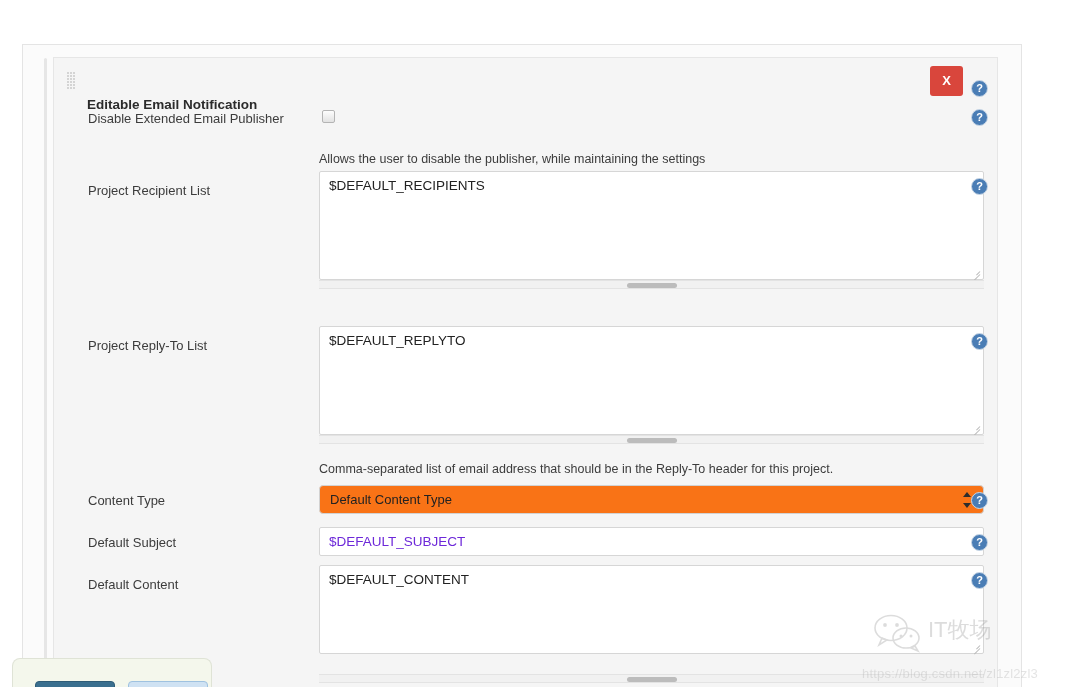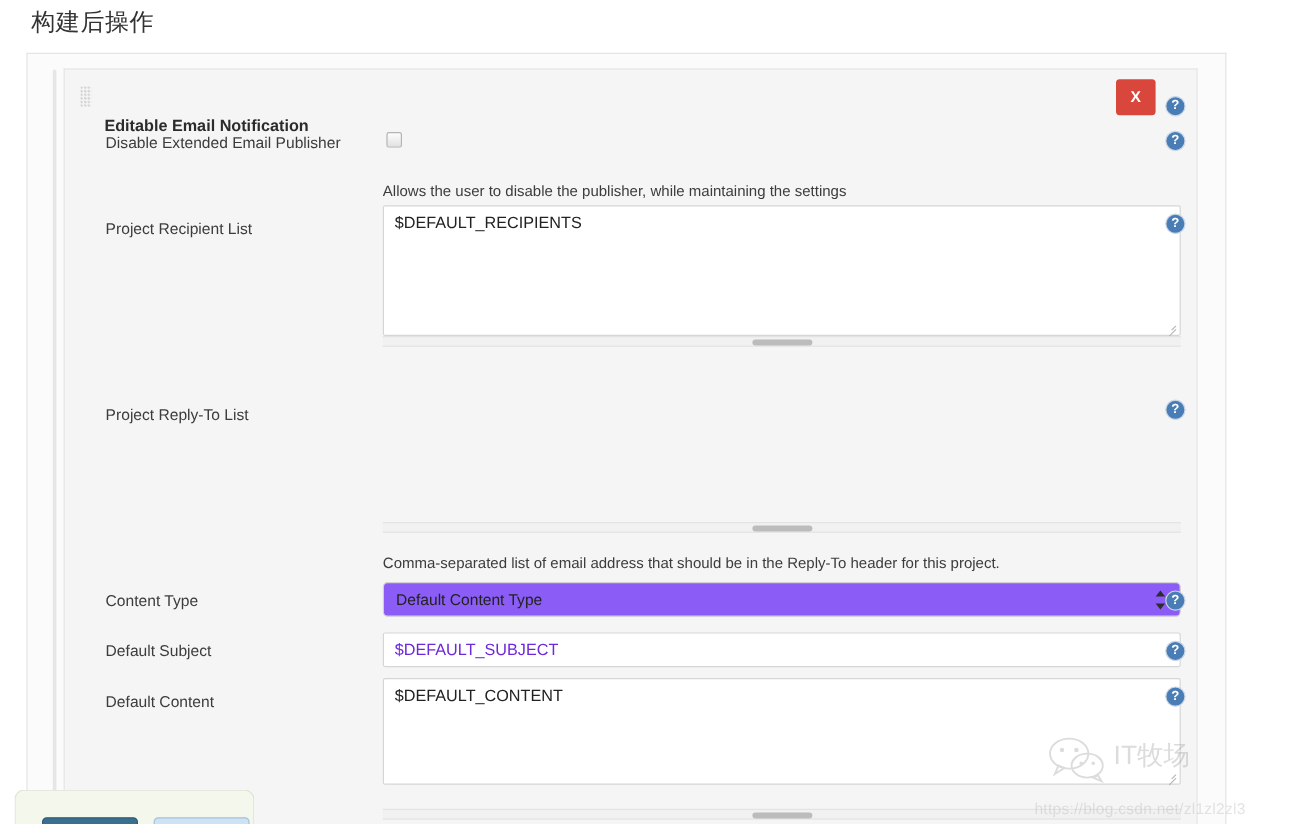--- a/index.html
+++ b/index.html
@@ -216,21 +216,21 @@
     background: #bcbcbc;
     border-radius: 3px;
   }
 
   
   .select-box {
     position: absolute;
     left: 265px;
     width: 665px;
     height: 29px;
-    background: #8b5cf6;
+    background: #f97316;
     border: 1px solid #d2d2d2;
     border-radius: 4px;
     cursor: pointer;
   }
   .select-value {
     position: absolute;
     left: 10px;
     top: 6px;
     font-size: 13px;
     color: #222222;
@@ -343,21 +343,20 @@
     color: #a8a8a8;
     white-space: nowrap;
     letter-spacing: 0.2px;
   }
 </style>
 </head>
 <body>
 
 <div id="page">
 
-  <div class="page-title">构建后操作</div>
 
   <div class="outer-box">
 
     <div class="rail"></div>
 
     <div class="panel">
 
       <div class="panel-header">
         <div class="drag-grip"></div>
         <div class="panel-title">Editable Email Notification</div>
@@ -377,20 +376,27 @@
             <i class="l1"></i>
             <i class="l2"></i>
           </span>
       </div>
       <div class="hscroll" style="top:222px;">
           <span class="thumb"></span>
         </div>
       <div class="help-icon" style="right:9px; top:120px;">?</div>
 
       <div class="row-label" style="top:280px;">Project Reply-To List</div>
+      <div class="ta" style="top:268px; height:109px;">
+        <span class="ta-text">$DEFAULT_REPLYTO</span>
+        <span class="ta-resize">
+            <i class="l1"></i>
+            <i class="l2"></i>
+          </span>
+      </div>
       <div class="hscroll" style="top:377px;">
           <span class="thumb"></span>
         </div>
       <div class="help-icon" style="right:9px; top:275px;">?</div>
       <div class="desc-text" style="top:404px;">Comma-separated list of email address that should be in the Reply-To header for this project.</div>
 
       <div class="row-label" style="top:435px;">Content Type</div>
       <div class="select-box" style="top:427px;">
         <span class="select-value">Default Content Type</span>
         <span class="select-arrows">

